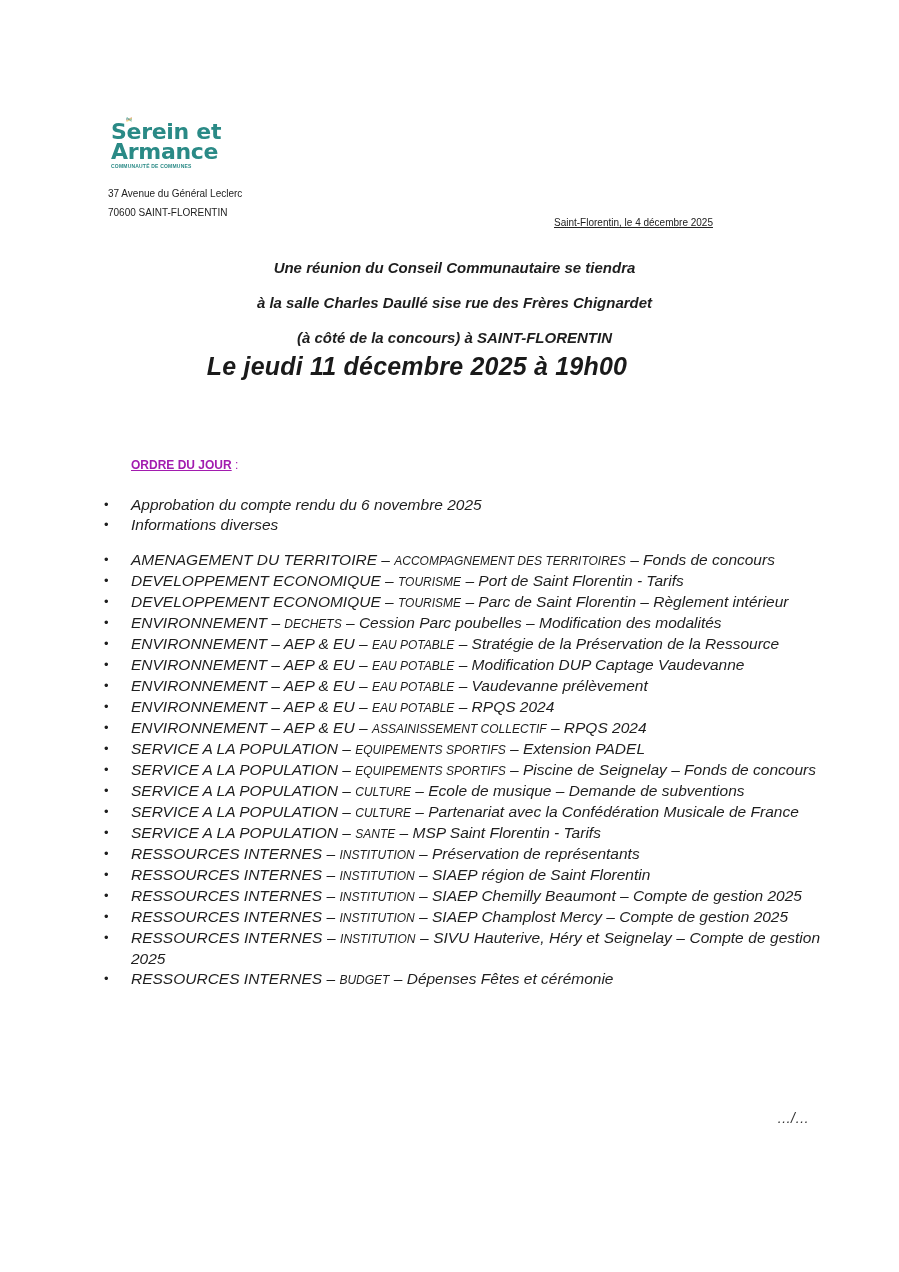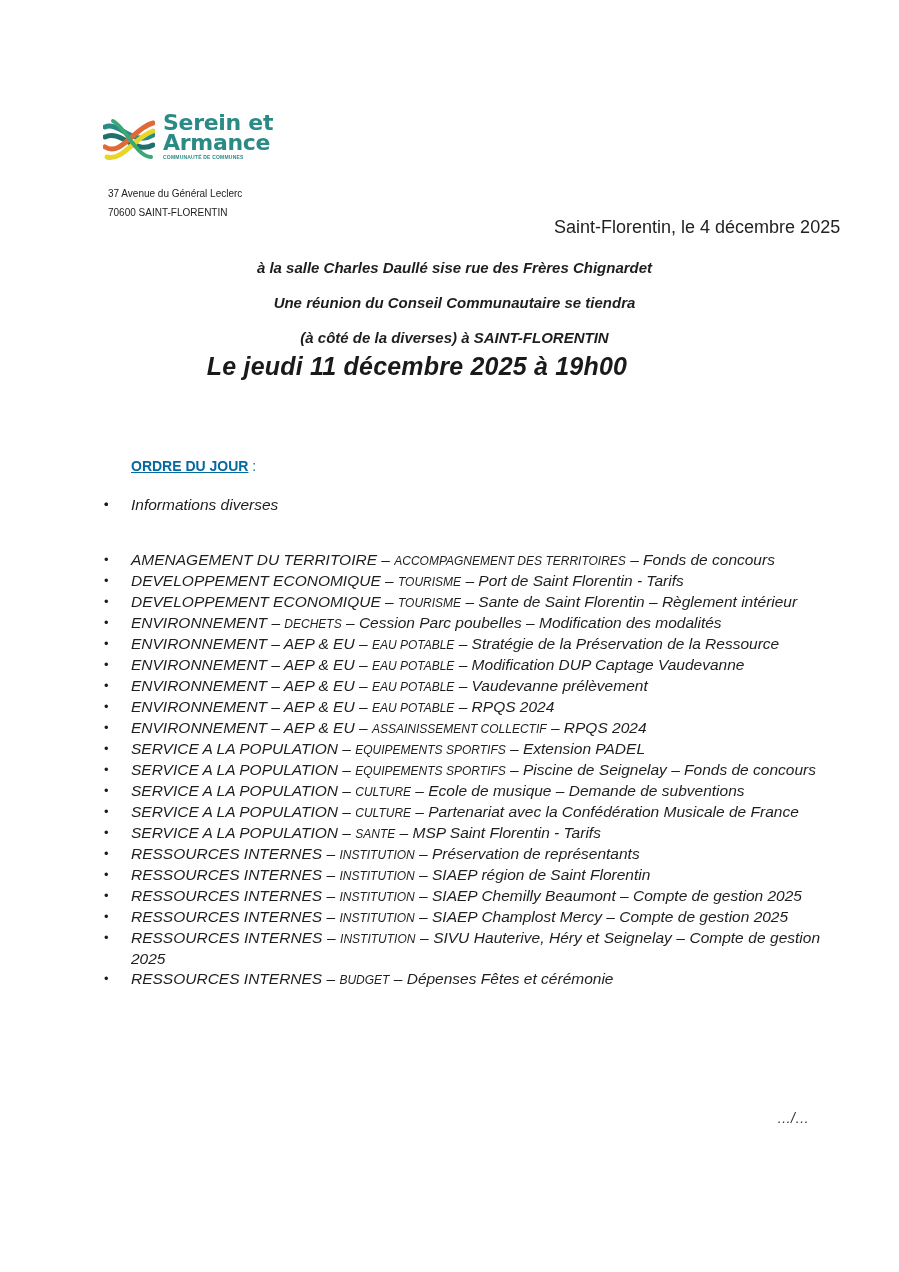--- a/index.html
+++ b/index.html
@@ -7,55 +7,55 @@
     width: 899px; height: 1272px;
     background: #ffffff;
     position: relative;
     overflow: hidden;
     color: #1e1e1e;
     font-family: "Liberation Sans", sans-serif;
   }
   .logo {
     position: absolute; left: 103px; top: 113px;
     width: 190px; height: 56px;
-    display: flex; align-items: flex-start;
+    display: flex; align-items: flex-start; flex-direction: column;
   }
   .logo-mark { width: 52px; height: 46px; margin-top: 4px; }
   .logo-text { margin-left: 8px; color: #2a8a86; }
   .logo-line {
     font-family: "DejaVu Sans", sans-serif;
     font-weight: bold; font-size: 22px; line-height: 20px;
     letter-spacing: -0.3px;
   }
   .logo-sub {
     font-size: 5px; font-weight: bold; letter-spacing: 0.2px;
     margin-top: 1px; color: #2a8a86; text-transform: uppercase;
   }
   .address {
     position: absolute; left: 108px; top: 184px;
     font-size: 10px; line-height: 19px; color: #222;
   }
   .date-line {
     position: absolute; left: 554px; top: 217px;
-    font-size: 18px; color: #222;
+    font-size: 10px; color: #222; text-decoration: underline;
   }
   .intro {
     position: absolute; left: 0; width: 899px; top: 258px;
     text-align: center; font-weight: bold; font-style: italic;
     font-size: 15px; color: #1e1e1e;
   }
   .intro p { margin: 0 0 0 10px; height: 35px; line-height: 20px; }
   .meeting-date {
     position: absolute; left: 0; width: 834px; top: 352px;
     text-align: center; font-weight: bold; font-style: italic;
     font-size: 25px; color: #1a1a1a; letter-spacing: 0.2px;
   }
   .agenda-title {
     position: absolute; left: 131px; top: 458px;
-    font-size: 14px; color: #0369a1;
+    font-size: 12px; color: #a21caf;
   }
   .agenda-title .u { font-weight: bold; text-decoration: underline; }
   .list {
     position: absolute; left: 104px; width: 716px;
     list-style: none; margin: 0; padding: 0;
     font-style: italic; font-size: 15.5px; color: #1e1e1e;
   }
   .list li {
     position: relative; padding-left: 27px;
     line-height: 20px; text-align: justify;
@@ -92,40 +92,40 @@
 </div>
 
 <div class="address">
   <div>37 Avenue du Général Leclerc</div>
   <div>70600 SAINT-FLORENTIN</div>
 </div>
 
 <div class="date-line">Saint-Florentin, le 4 décembre 2025</div>
 
 <div class="intro">
+  <p>Une réunion du Conseil Communautaire se tiendra</p>
   <p>à la salle Charles Daullé sise rue des Frères Chignardet</p>
-  <p>Une réunion du Conseil Communautaire se tiendra</p>
-  <p>(à côté de la diverses) à SAINT-FLORENTIN</p>
+  <p>(à côté de la concours) à SAINT-FLORENTIN</p>
 </div>
 
 <div class="meeting-date">Le jeudi 11 décembre 2025 à 19h00</div>
 
 <div class="agenda-title">
   <span class="u">ORDRE DU JOUR</span><span> :</span>
 </div>
 
 <ul class="list pre">
-  <li><span class="bullet">•</span></li>
+  <li><span class="bullet">•</span><span>Approbation du compte rendu du 6 novembre 2025</span></li>
   <li><span class="bullet">•</span><span>Informations diverses</span></li>
 </ul>
 
 <ul class="list main" id="agenda-items">
     <li><span class="bullet">•</span><span>AMENAGEMENT DU TERRITOIRE</span> – <span class="sc">Accompagnement des territoires</span> – <span>Fonds de concours</span></li>
     <li><span class="bullet">•</span><span>DEVELOPPEMENT ECONOMIQUE</span> – <span class="sc">Tourisme</span> – <span>Port de Saint Florentin - Tarifs</span></li>
-    <li><span class="bullet">•</span><span>DEVELOPPEMENT ECONOMIQUE</span> – <span class="sc">Tourisme</span> – <span>Sante de Saint Florentin – Règlement intérieur</span></li>
+    <li><span class="bullet">•</span><span>DEVELOPPEMENT ECONOMIQUE</span> – <span class="sc">Tourisme</span> – <span>Parc de Saint Florentin – Règlement intérieur</span></li>
     <li><span class="bullet">•</span><span>ENVIRONNEMENT</span> – <span class="sc">Dechets</span> – <span>Cession Parc poubelles – Modification des modalités</span></li>
     <li><span class="bullet">•</span><span>ENVIRONNEMENT – AEP &amp; EU</span> – <span class="sc">Eau Potable</span> – <span>Stratégie de la Préservation de la Ressource</span></li>
     <li><span class="bullet">•</span><span>ENVIRONNEMENT – AEP &amp; EU</span> – <span class="sc">Eau potable</span> – <span>Modification DUP Captage Vaudevanne</span></li>
     <li><span class="bullet">•</span><span>ENVIRONNEMENT – AEP &amp; EU</span> – <span class="sc">Eau Potable</span> – <span>Vaudevanne prélèvement</span></li>
     <li><span class="bullet">•</span><span>ENVIRONNEMENT – AEP &amp; EU</span> – <span class="sc">Eau Potable</span> – <span>RPQS 2024</span></li>
     <li><span class="bullet">•</span><span>ENVIRONNEMENT – AEP &amp; EU</span> – <span class="sc">Assainissement Collectif</span> – <span>RPQS 2024</span></li>
     <li><span class="bullet">•</span><span>SERVICE A LA POPULATION</span> – <span class="sc">Equipements sportifs</span> – <span>Extension PADEL</span></li>
     <li><span class="bullet">•</span><span>SERVICE A LA POPULATION</span> – <span class="sc">Equipements sportifs</span> – <span>Piscine de Seignelay – Fonds de concours</span></li>
     <li><span class="bullet">•</span><span>SERVICE A LA POPULATION</span> – <span class="sc">Culture</span> – <span>Ecole de musique – Demande de subventions</span></li>
     <li><span class="bullet">•</span><span>SERVICE A LA POPULATION</span> – <span class="sc">Culture</span> – <span>Partenariat avec la Confédération Musicale de France</span></li>

